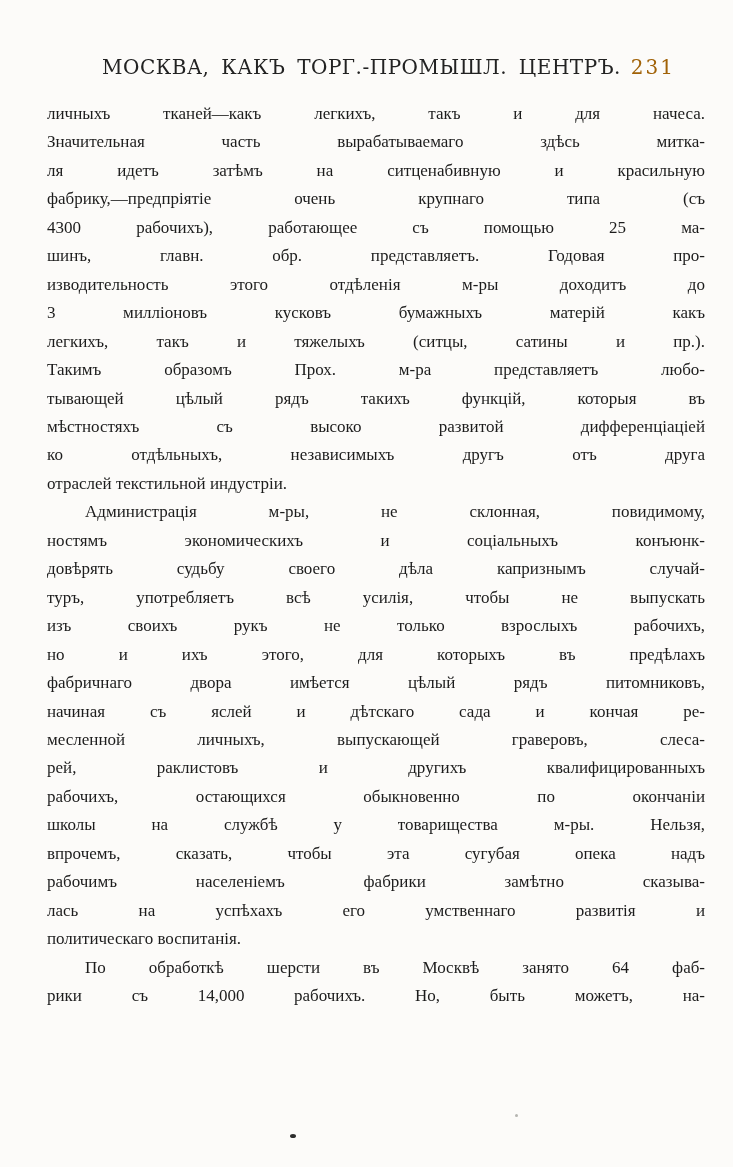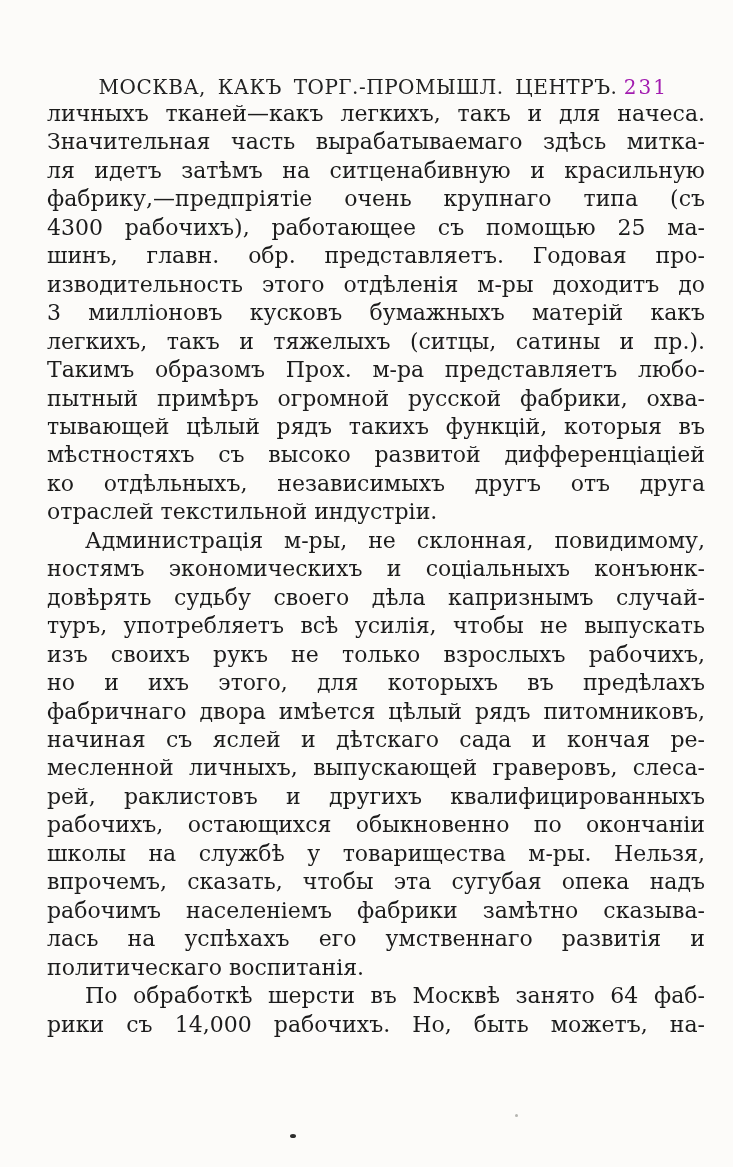--- a/index.html
+++ b/index.html
@@ -13,53 +13,53 @@
     height: 1167px;
     background: #fcfbf9;
     font-family: "DejaVu Serif", serif;
     color: #1c1c1c;
     overflow: hidden;
   }
   .header {
     position: absolute;
     top: 55px;
     left: 47px;
-    right: 32px;
+    right: 25px;
     height: 28px;
-    margin-top: 20px;
   }
   .running-title {
     display: block;
     text-align: center;
     font-size: 20px;
     letter-spacing: 0.5px;
     word-spacing: 5px;
     white-space: nowrap;
     transform: translateX(-16px);
     color: #222;
   }
   .page-number {
     position: absolute;
     right: 33px;
     top: 0;
     font-size: 20px;
     letter-spacing: 2px;
-    color: #a21caf;
+    color: #a16207;
   }
   .body-text {
     position: absolute;
     top: 100px;
     left: 47px;
     width: 658px;
   }
   .line {
-    font-size: 22px;
+    font-size: 17px;
     line-height: 28.45px;
     text-align: justify;
     text-align-last: justify;
+    font-family: Liberation Serif, serif;
   }
   .line.para-end {
     text-align: left;
     text-align-last: left;
   }
   .line.indent {
     text-indent: 38px;
   }
   .speck {
     position: absolute;
@@ -94,21 +94,20 @@
       <div class="line">личныхъ тканей—какъ легкихъ, такъ и для начеса.</div>
       <div class="line">Значительная часть вырабатываемаго здѣсь митка-</div>
       <div class="line">ля идетъ затѣмъ на ситценабивную и красильную</div>
       <div class="line">фабрику,—предпріятіе очень крупнаго типа (съ</div>
       <div class="line">4300 рабочихъ), работающее съ помощью 25 ма-</div>
       <div class="line">шинъ, главн. обр. представляетъ. Годовая про-</div>
       <div class="line">изводительность этого отдѣленія м-ры доходитъ до</div>
       <div class="line">3 милліоновъ кусковъ бумажныхъ матерій какъ</div>
       <div class="line">легкихъ, такъ и тяжелыхъ (ситцы, сатины и пр.).</div>
       <div class="line">Такимъ образомъ Прох. м-ра представляетъ любо-</div>
-      <div class="line">пытный примѣръ огромной русской фабрики, охва-</div>
       <div class="line">тывающей цѣлый рядъ такихъ функцій, которыя въ</div>
       <div class="line">мѣстностяхъ съ высоко развитой дифференціаціей</div>
       <div class="line">ко отдѣльныхъ, независимыхъ другъ отъ друга</div>
       <div class="line para-end">отраслей текстильной индустріи.</div>
       <div class="line indent">Администрація м-ры, не склонная, повидимому,</div>
       <div class="line">ностямъ экономическихъ и соціальныхъ конъюнк-</div>
       <div class="line">довѣрять судьбу своего дѣла капризнымъ случай-</div>
       <div class="line">туръ, употребляетъ всѣ усилія, чтобы не выпускать</div>
       <div class="line">изъ своихъ рукъ не только взрослыхъ рабочихъ,</div>
       <div class="line">но и ихъ этого, для которыхъ въ предѣлахъ</div>

